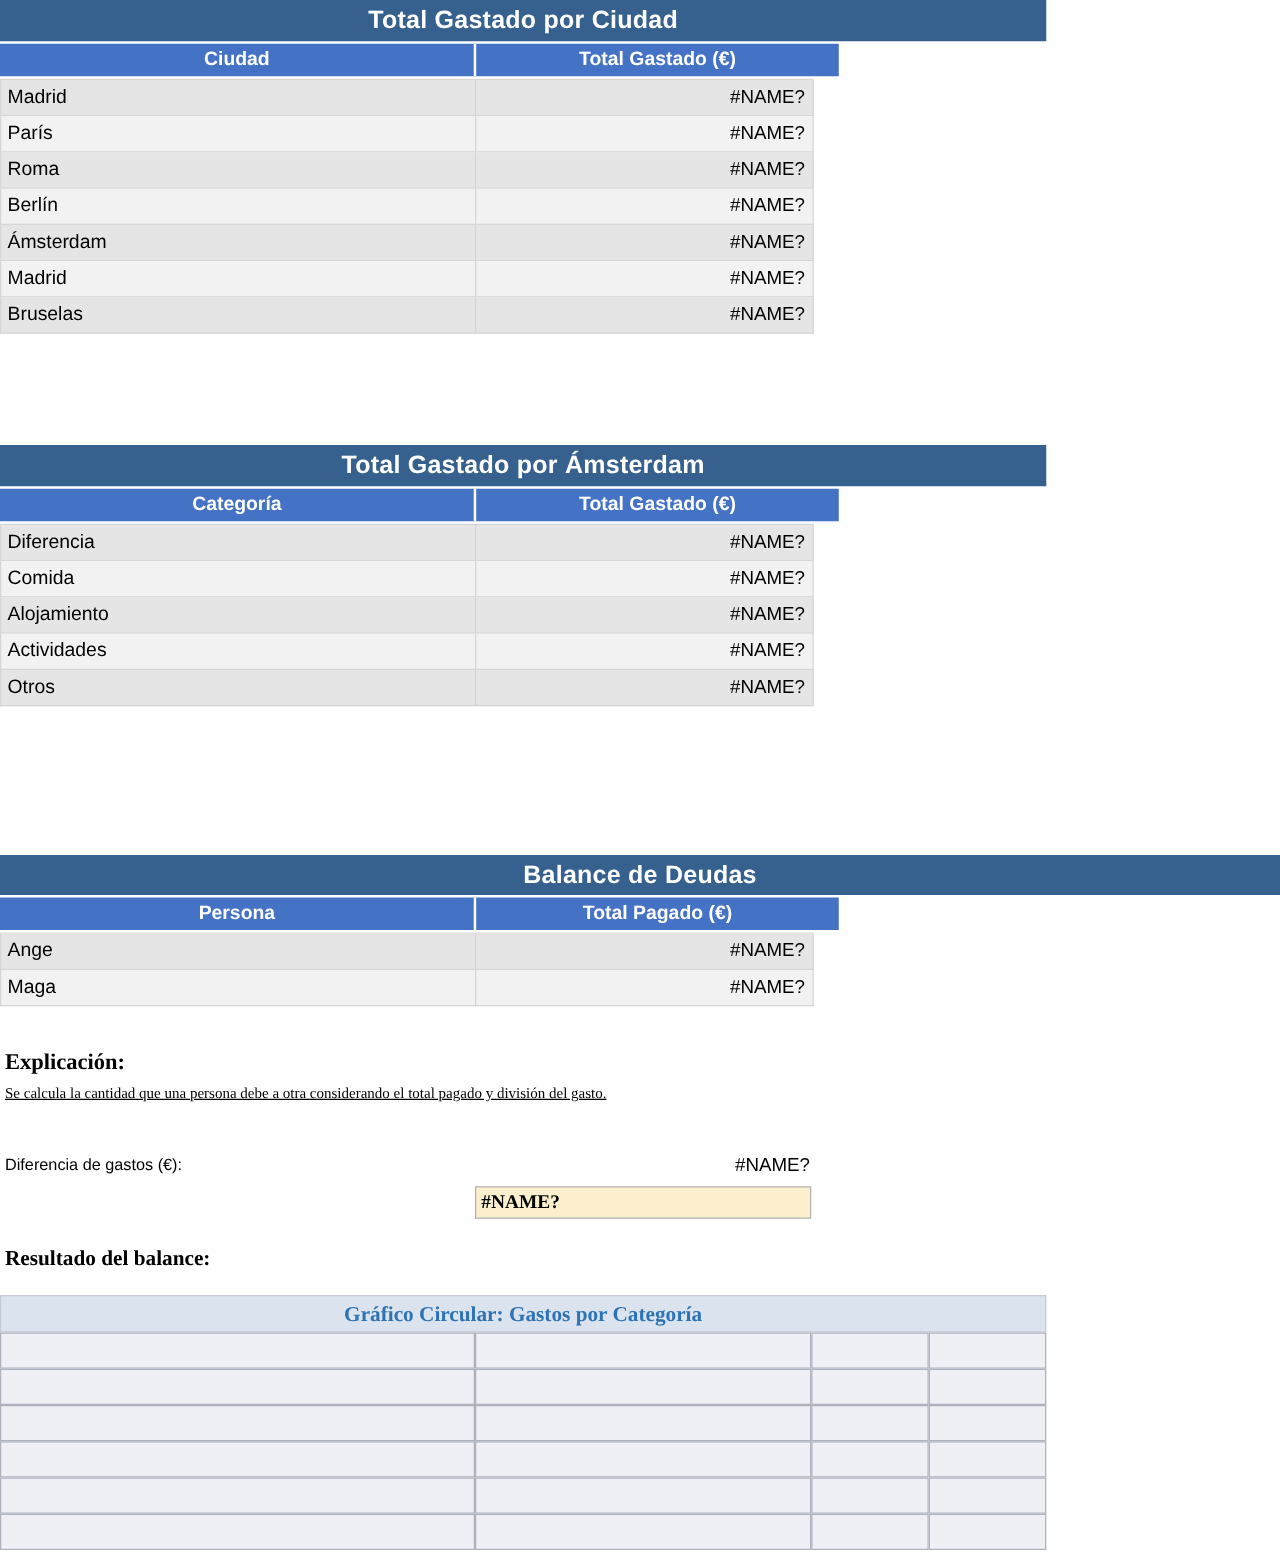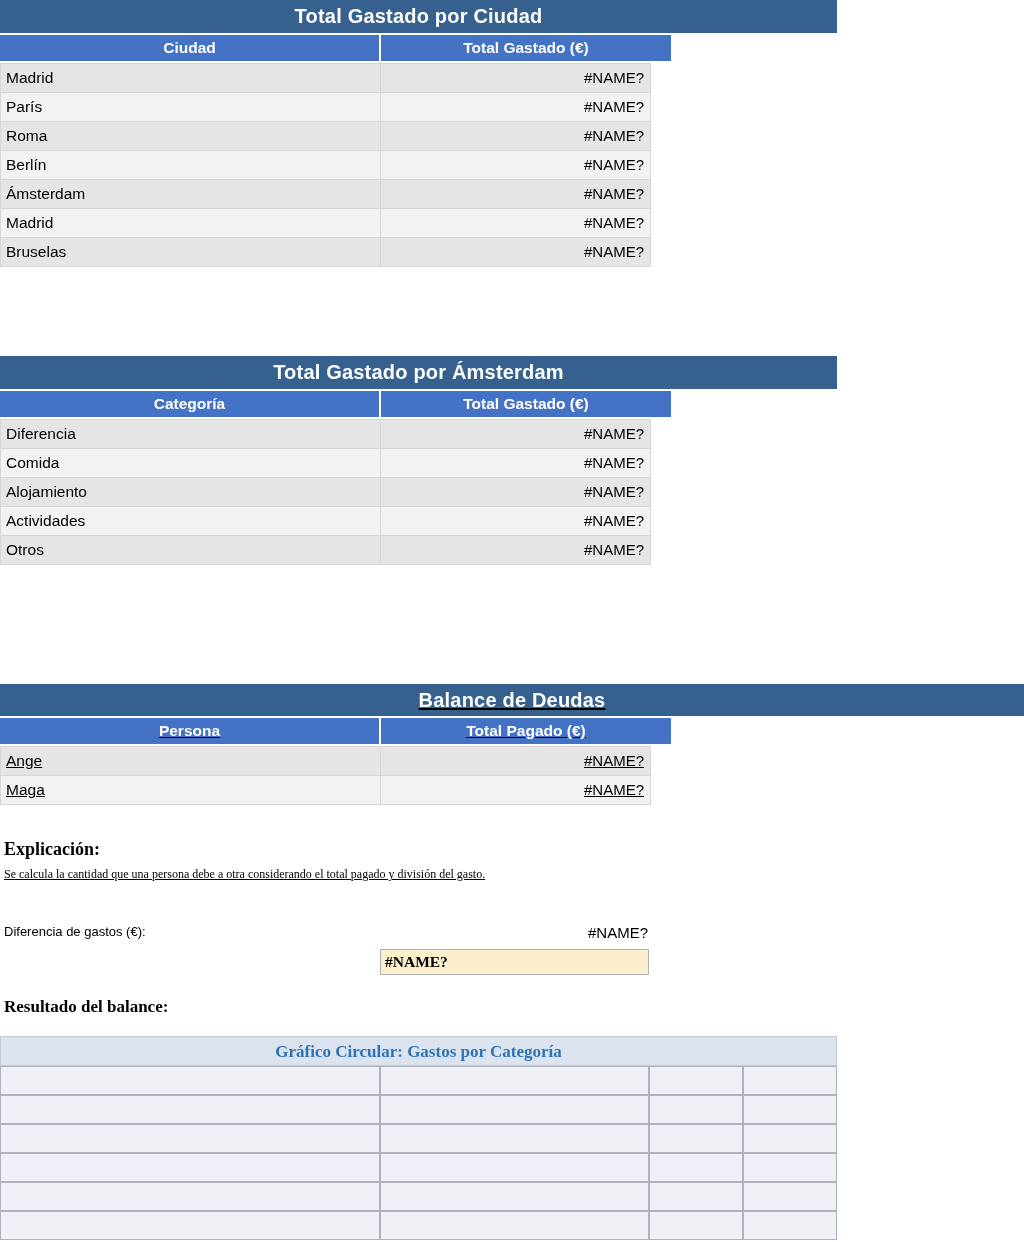--- a/index.html
+++ b/index.html
@@ -128,21 +128,21 @@
           <div class="c-value">#NAME?</div>
         </div>
 
         <div class="row">
           <div class="c-label">Otros</div>
           <div class="c-value">#NAME?</div>
         </div>
       </div>
   </section>
 
-  <section class="tblock" style="top:684px;width:1024px;text-decoration:underline;">
+  <section class="tblock" style="top:684px;width:1024px;">
     <div class="t-title" style="width:1024px;height:32px;line-height:32px;">Balance de Deudas</div>
     <div class="t-head">
       <div class="th th1">Persona</div>
       <div class="th th2">Total Pagado (€)</div>
     </div>
     <div class="t-rows">
 
         <div class="row">
           <div class="c-label">Ange</div>
           <div class="c-value">#NAME?</div>

